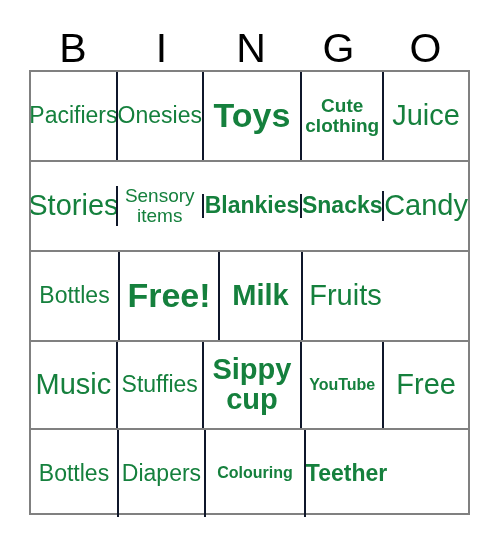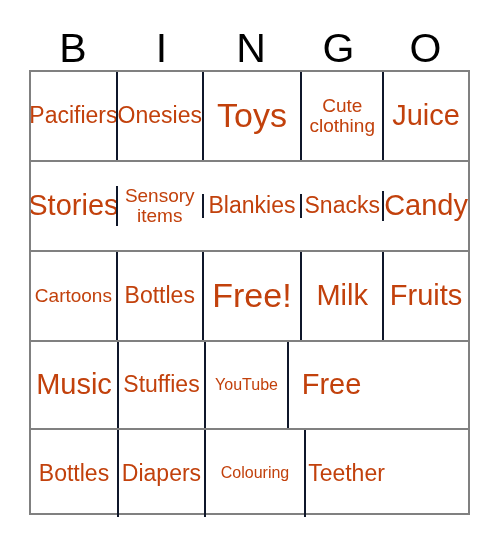--- a/index.html
+++ b/index.html
@@ -80,27 +80,27 @@
 
   .cell {
     box-sizing: border-box;
     display: flex;
     align-items: center;
     justify-content: center;
     text-align: center;
     overflow: hidden;
     padding: 0 1px;
     line-height: 1.03;
-    color: #c2410c;
+    color: #15803d;
   }
   .cell + .cell { border-left: 2px solid #0f172a; }
   .c0 { width: 86px; }
   .c1 { width: 87px; }
-  .c2 { width: 100px; }
-  .c3 { width: 83px; }
+  .c2 { width: 100px; font-weight: bold; }
+  .c3 { width: 83px; font-weight: bold; }
   .c4 { width: 87px; }
 
   
   .fs-xl { font-size: 34px; }
   .fs-lg { font-size: 29px; }
   .fs-md { font-size: 23px; }
   .fs-sm { font-size: 19px; }
   .fs-xs { font-size: 16px; }
 </style>
 </head>
@@ -128,30 +128,30 @@
 
     <div class="grid-row r1">
       <div class="cell c0 fs-lg">Stories</div>
       <div class="cell c1 fs-sm">Sensory items</div>
       <div class="cell c2 fs-md">Blankies</div>
       <div class="cell c3 fs-md">Snacks</div>
       <div class="cell c4 fs-lg">Candy</div>
     </div>
 
     <div class="grid-row r2">
-      <div class="cell c0 fs-sm">Cartoons</div>
       <div class="cell c1 fs-md">Bottles</div>
       <div class="cell c2 fs-xl">Free!</div>
       <div class="cell c3 fs-lg">Milk</div>
       <div class="cell c4 fs-lg">Fruits</div>
     </div>
 
     <div class="grid-row r3">
       <div class="cell c0 fs-lg">Music</div>
       <div class="cell c1 fs-md">Stuffies</div>
+      <div class="cell c2 fs-lg">Sippy cup</div>
       <div class="cell c3 fs-xs">YouTube</div>
       <div class="cell c4 fs-lg">Free</div>
     </div>
 
     <div class="grid-row r4">
       <div class="cell c0 fs-md">Bottles</div>
       <div class="cell c1 fs-md">Diapers</div>
       <div class="cell c2 fs-xs">Colouring</div>
       <div class="cell c3 fs-md">Teether</div>
     </div>

